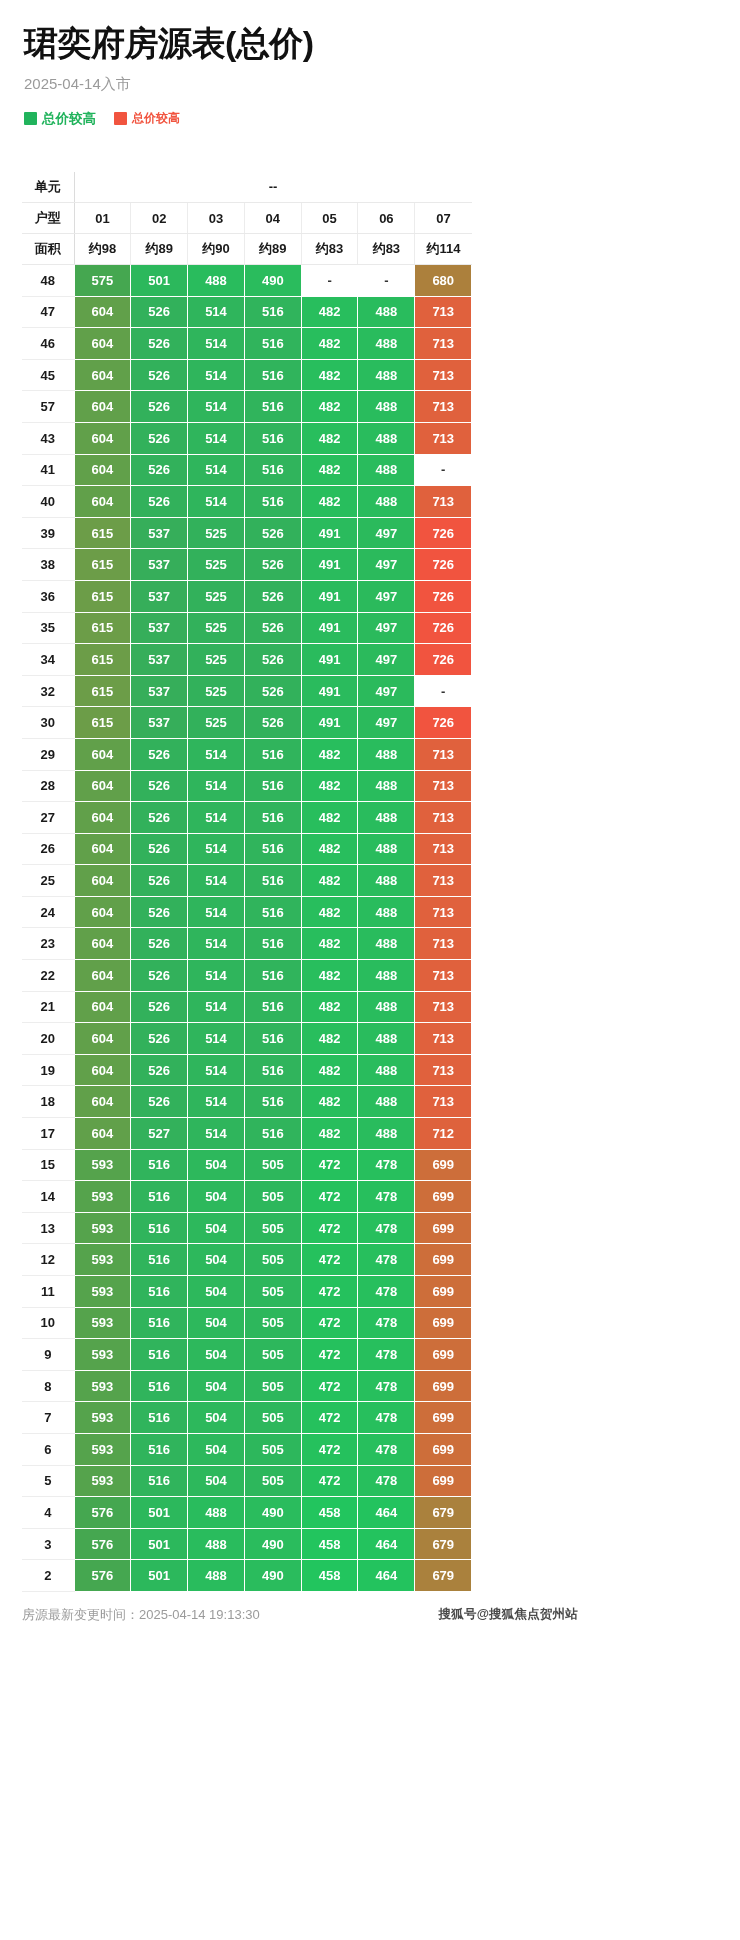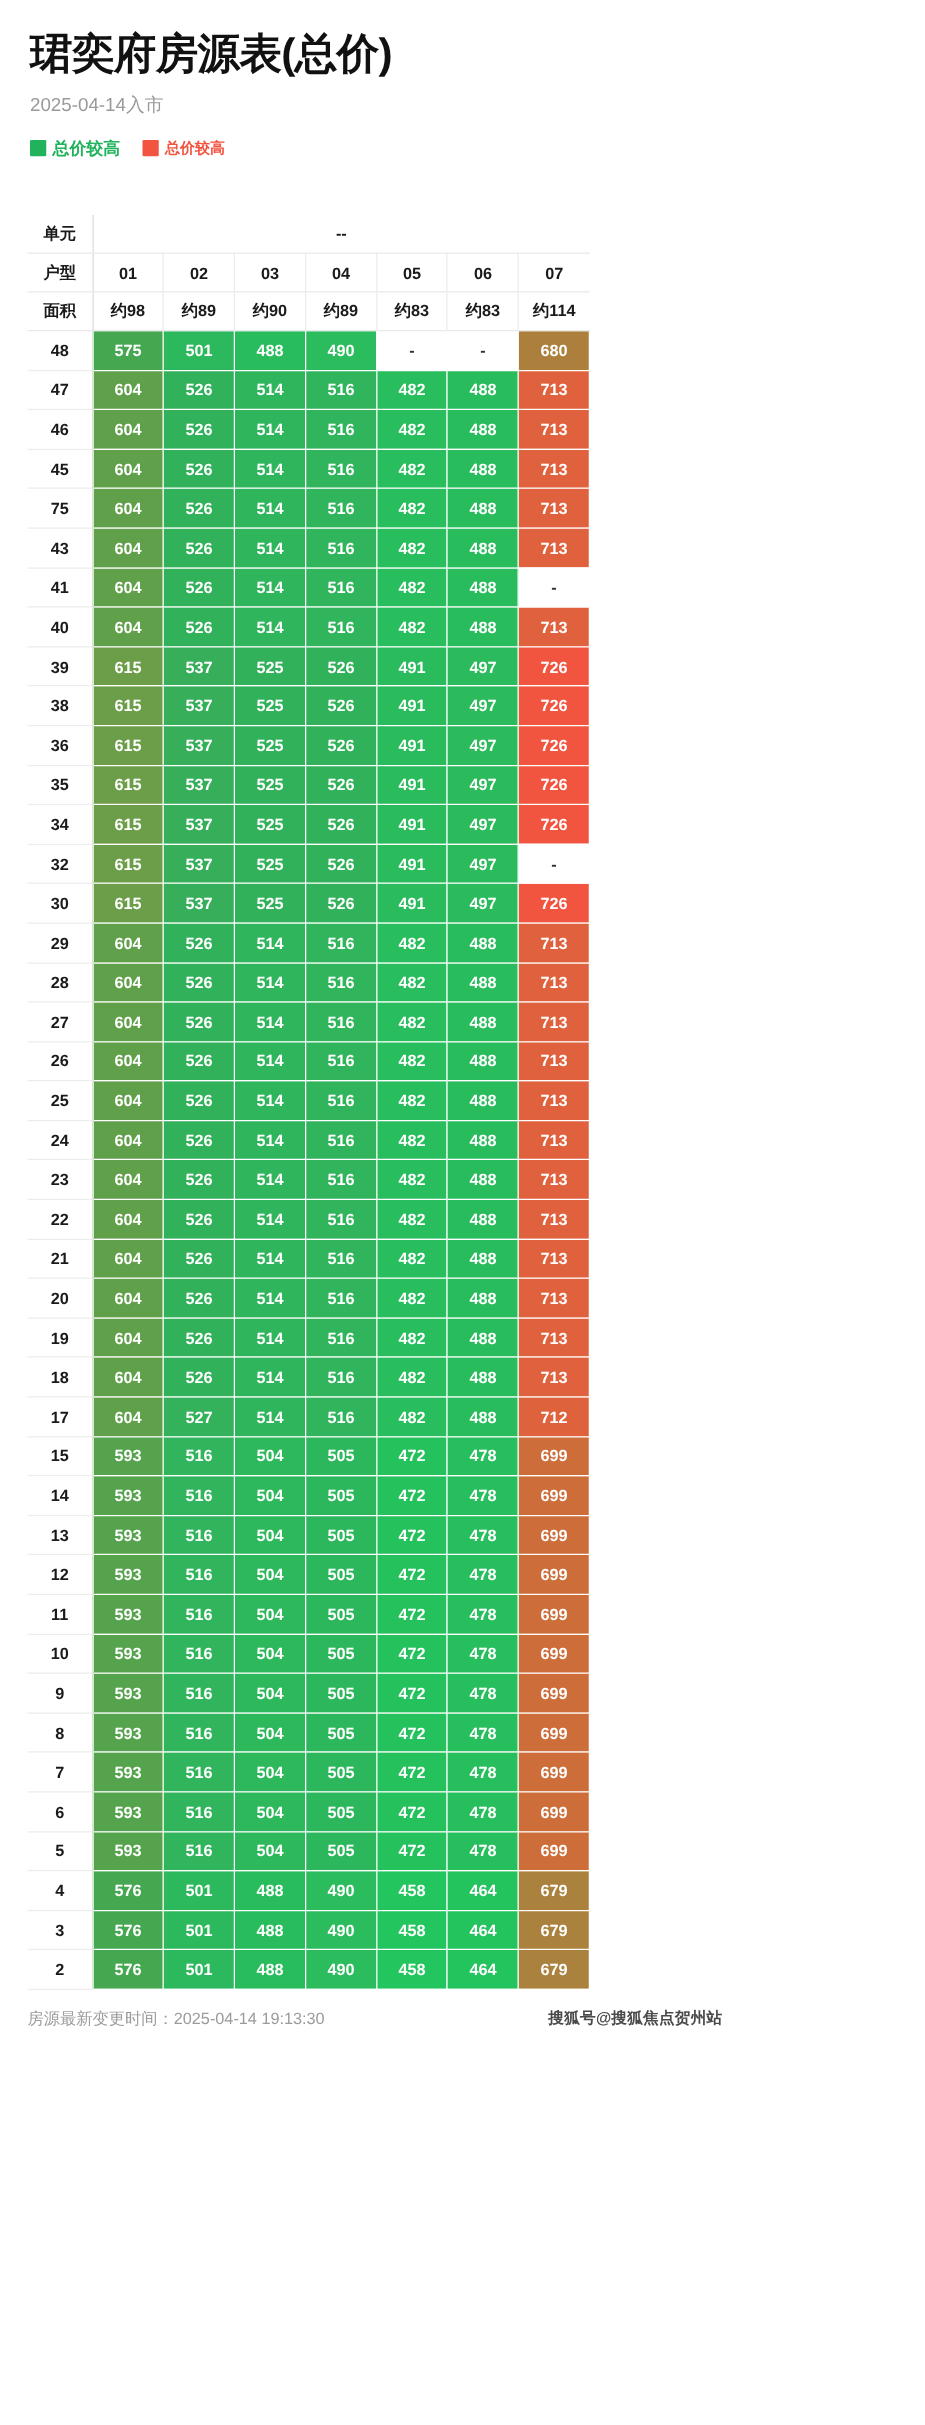--- a/index.html
+++ b/index.html
@@ -213,21 +213,21 @@
             <td class="floor-cell">45</td>
             <td class="cell" style="background: rgb(97, 160, 74);">604</td>
             <td class="cell" style="background: rgb(50, 177, 91);">526</td>
             <td class="cell" style="background: rgb(47, 181, 92);">514</td>
             <td class="cell" style="background: rgb(48, 180, 92);">516</td>
             <td class="cell" style="background: rgb(40, 190, 93);">482</td>
             <td class="cell" style="background: rgb(41, 188, 93);">488</td>
             <td class="cell" style="background: rgb(224, 97, 61);">713</td>
           </tr>
           <tr>
-            <td class="floor-cell">75</td>
+            <td class="floor-cell">57</td>
             <td class="cell" style="background: rgb(97, 160, 74);">604</td>
             <td class="cell" style="background: rgb(50, 177, 91);">526</td>
             <td class="cell" style="background: rgb(47, 181, 92);">514</td>
             <td class="cell" style="background: rgb(48, 180, 92);">516</td>
             <td class="cell" style="background: rgb(40, 190, 93);">482</td>
             <td class="cell" style="background: rgb(41, 188, 93);">488</td>
             <td class="cell" style="background: rgb(224, 97, 61);">713</td>
           </tr>
           <tr>
             <td class="floor-cell">43</td>

